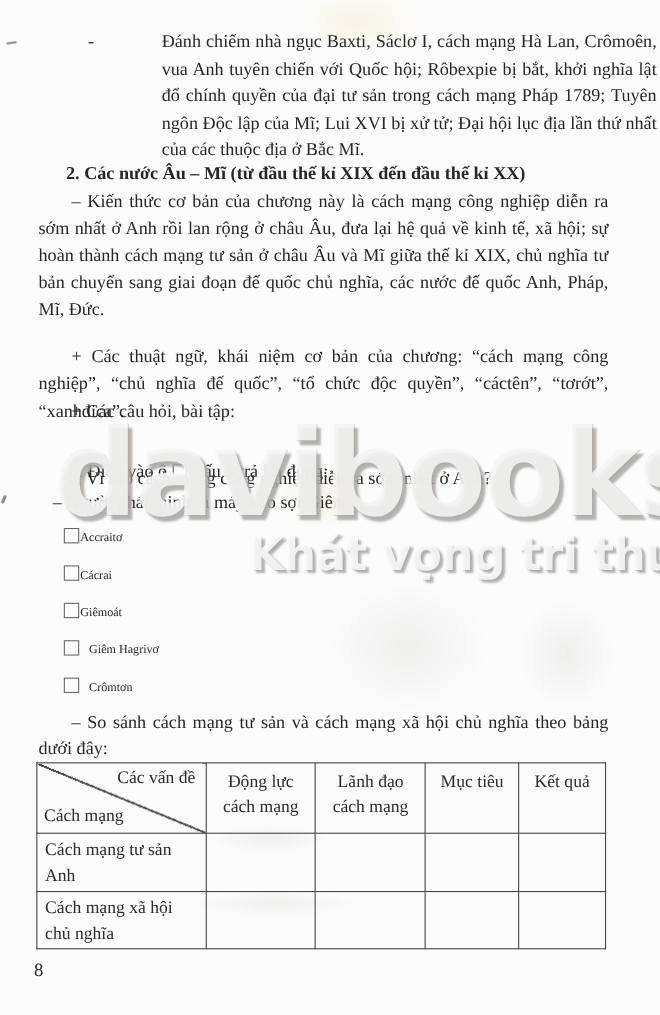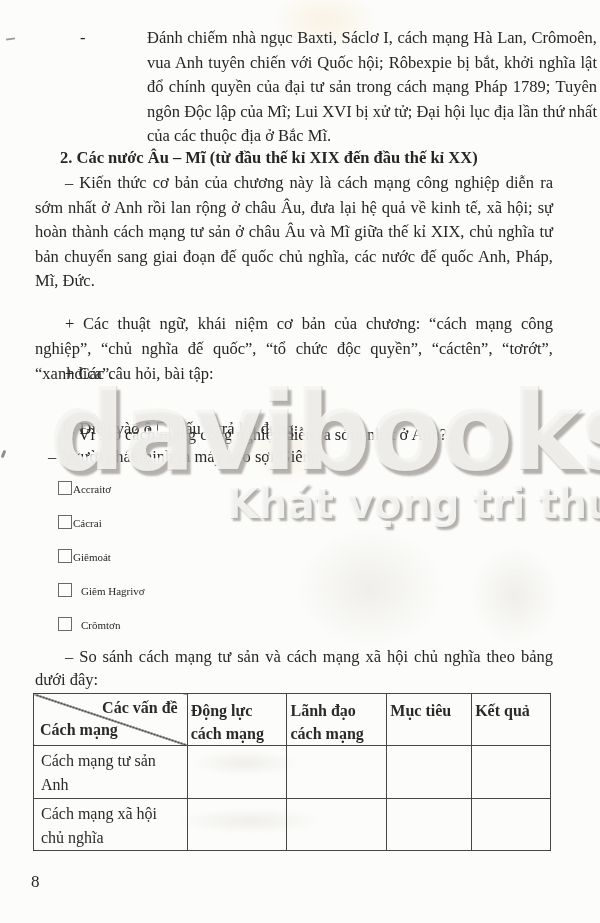--- a/index.html
+++ b/index.html
@@ -58,21 +58,21 @@
   .choice .box { display:inline-block; width:14px; height:14px; border:1px solid #6a6a6a;
                  vertical-align:-2px; margin-right:1px; background:rgba(255,255,255,.35); }
   .choice.gap .box { margin-right:9px; }
 
   .compare-intro { top:645px; left:35px; width:518px; text-align:justify; text-indent:30px; line-height:23px; }
 
   
   .cmp-table { position:absolute; top:693px; left:33px; width:518px;
                border-collapse:collapse; font-size:16px; color:#2a2a2a; }
   .cmp-table th, .cmp-table td { border:1.4px solid #454545; vertical-align:top; }
-  .cmp-table th { font-weight:bold; text-align:left; padding:5px 3px 0 3px; line-height:23px; }
+  .cmp-table th { font-weight:normal; text-align:center; padding:5px 3px 12px 3px; line-height:23px; }
   .cmp-table td { padding:3px 6px 0 7px; line-height:24px; }
   .corner-cell { position:relative; height:50px;
     background-image:linear-gradient(to bottom left,
       transparent calc(50% - 0.9px), #4a4a4a calc(50% - 0.9px),
       #4a4a4a calc(50% + 0.9px), transparent calc(50% + 0.9px)); }
   .corner-top { position:absolute; top:3px; right:9px; line-height:22px; }
   .corner-bottom { position:absolute; bottom:4px; left:6px; line-height:22px; }
   .row-1 td { height:53px; }
   .row-2 td { height:47px; }
 

